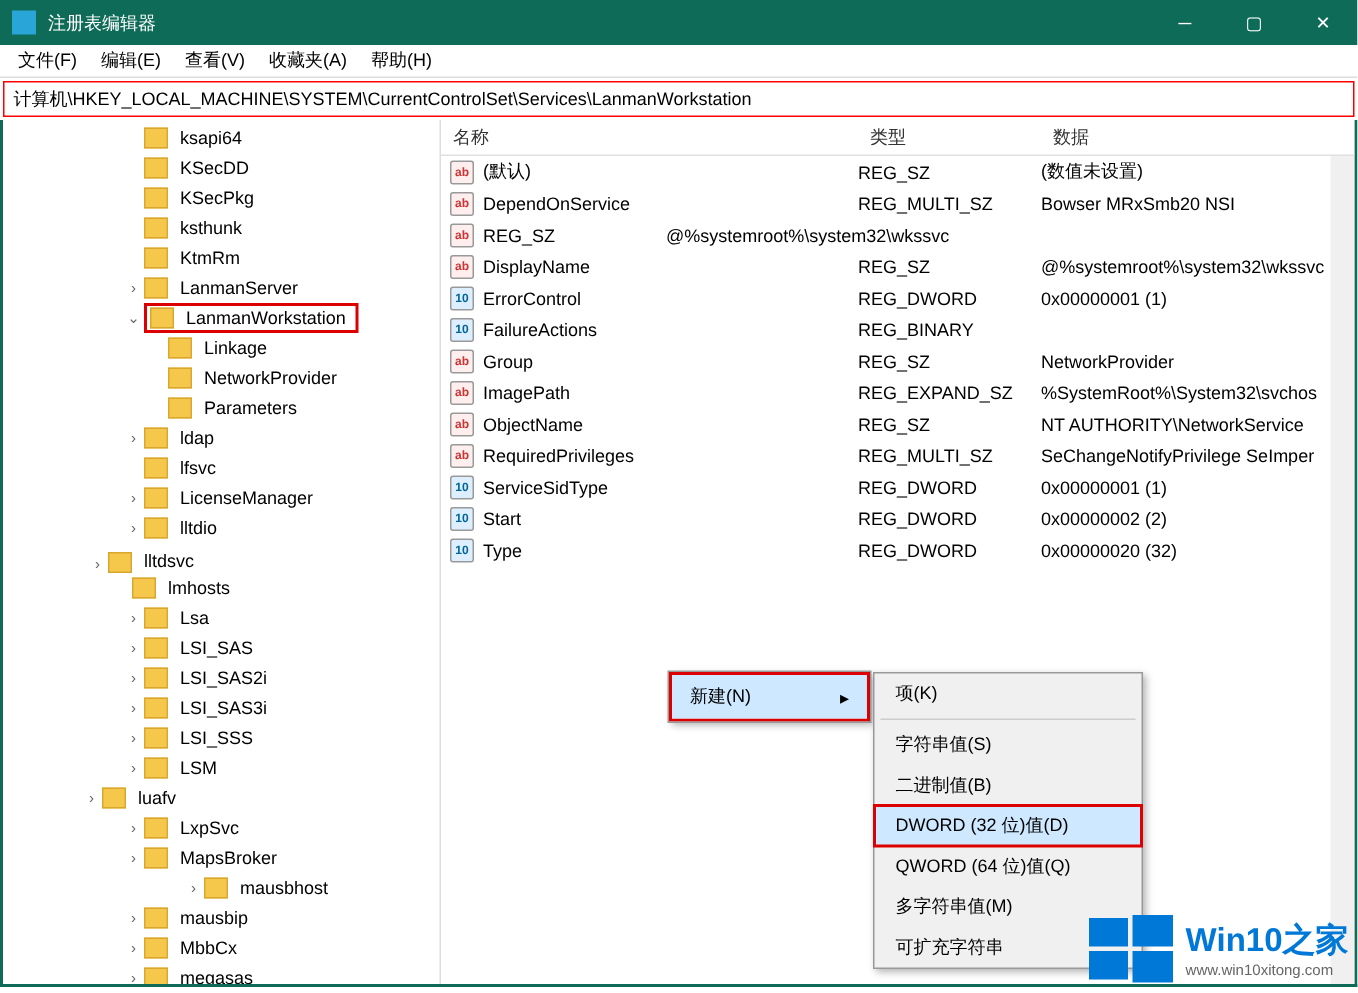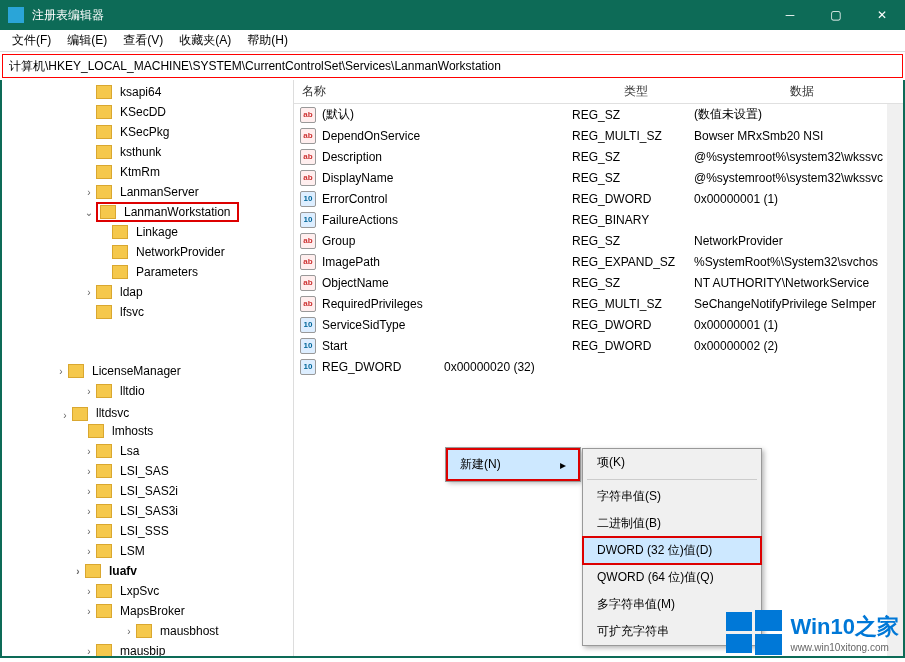--- a/index.html
+++ b/index.html
@@ -19,21 +19,21 @@
 .tnode .caret { width:14px; text-align:center; color:#666; font-size:10px; }
 .tnode .caret.open::before { content:"⌄"; }
 .tnode .caret.closed::before { content:"›"; }
 .tnode .caret.none::before { content:""; }
 .tnode .fld { width:16px; height:14px; background:#f5c84c; border:1px solid #d9a730; margin-right:4px; }
 .tnode .lbl { padding:1px 4px; }
 .tnode.sel { }
 .tnode.sel .lbl { }
 .selbox { border:2px solid #d00; padding:0 2px; display:flex; align-items:center; }
 .list { flex:1; overflow:hidden; position:relative; }
-.list-header { display:flex; height:24px; border-bottom:1px solid #e0e0e0; align-items:center; background:#fff;gap:44px; }
+.list-header { display:flex; height:24px; border-bottom:1px solid #e0e0e0; align-items:center; background:#fff; }
 .list-header div { padding:4px 8px; color:#333; }
 .col-name { width:278px; }
 .col-type { width:122px; }
 .col-data { flex:1; }
 .row { display:flex; height:21px; align-items:center; padding-left:6px; }
 .row .ic { width:16px; height:16px; margin-right:6px; border:1px solid #999; border-radius:2px; display:flex; align-items:center; justify-content:center; font-size:8px; font-weight:bold; }
 .ic.str { color:#c33; background:#fee; }
 .ic.bin { color:#069; background:#def; }
 .row .rn { width:250px; overflow:hidden; text-overflow:ellipsis; }
 .row .rt { width:122px; }
@@ -135,21 +135,21 @@
         <div class="tnode" style="padding-left: 80px;">
           <span class="caret closed"></span>
           <span class="fld"></span>
           <span class="lbl">ldap</span>
         </div>
         <div class="tnode" style="padding-left: 80px;">
           <span class="caret none"></span>
           <span class="fld"></span>
           <span class="lbl">lfsvc</span>
         </div>
-        <div class="tnode" style="padding-left: 52px; margin-top: 39px;">
+        <div class="tnode" style="padding-left: 80px;">
           <span class="caret closed"></span>
           <span class="fld"></span>
           <span class="lbl">LicenseManager</span>
         </div>
         <div class="tnode" style="padding-left: 80px;">
           <span class="caret closed"></span>
           <span class="fld"></span>
           <span class="lbl">lltdio</span>
         </div>
         <div class="tnode" style="padding-left: 56px; align-items: flex-end;">
@@ -185,21 +185,21 @@
         <div class="tnode" style="padding-left: 80px;">
           <span class="caret closed"></span>
           <span class="fld"></span>
           <span class="lbl">LSI_SSS</span>
         </div>
         <div class="tnode" style="padding-left: 80px;">
           <span class="caret closed"></span>
           <span class="fld"></span>
           <span class="lbl">LSM</span>
         </div>
-        <div class="tnode" style="padding-left: 69px; font-weight: bold;">
+        <div class="tnode" style="padding-left: 52px;">
           <span class="caret closed"></span>
           <span class="fld"></span>
           <span class="lbl">luafv</span>
         </div>
         <div class="tnode" style="padding-left: 80px;">
           <span class="caret closed"></span>
           <span class="fld"></span>
           <span class="lbl">LxpSvc</span>
         </div>
         <div class="tnode" style="padding-left: 80px;">
@@ -243,21 +243,20 @@
           <span class="rd">(数值未设置)</span>
         </div>
         <div class="row">
           <span class="ic str">ab</span>
           <span class="rn">DependOnService</span>
           <span class="rt">REG_MULTI_SZ</span>
           <span class="rd">Bowser MRxSmb20 NSI</span>
         </div>
         <div class="row">
           <span class="ic str">ab</span>
-          <span class="rn">Description</span>
           <span class="rt">REG_SZ</span>
           <span class="rd">@%systemroot%\system32\wkssvc</span>
         </div>
         <div class="row">
           <span class="ic str">ab</span>
           <span class="rn">DisplayName</span>
           <span class="rt">REG_SZ</span>
           <span class="rd">@%systemroot%\system32\wkssvc</span>
         </div>
         <div class="row">
@@ -302,20 +301,21 @@
           <span class="rd">0x00000001 (1)</span>
         </div>
         <div class="row">
           <span class="ic bin">10</span>
           <span class="rn">Start</span>
           <span class="rt">REG_DWORD</span>
           <span class="rd">0x00000002 (2)</span>
         </div>
         <div class="row">
           <span class="ic bin">10</span>
+          <span class="rn">Type</span>
           <span class="rt">REG_DWORD</span>
           <span class="rd">0x00000020 (32)</span>
         </div>
       </div>
     <div class="scrollbar"></div>
   </div>
 </div>
 
 <div class="ctx1">
   <div class="mi">

